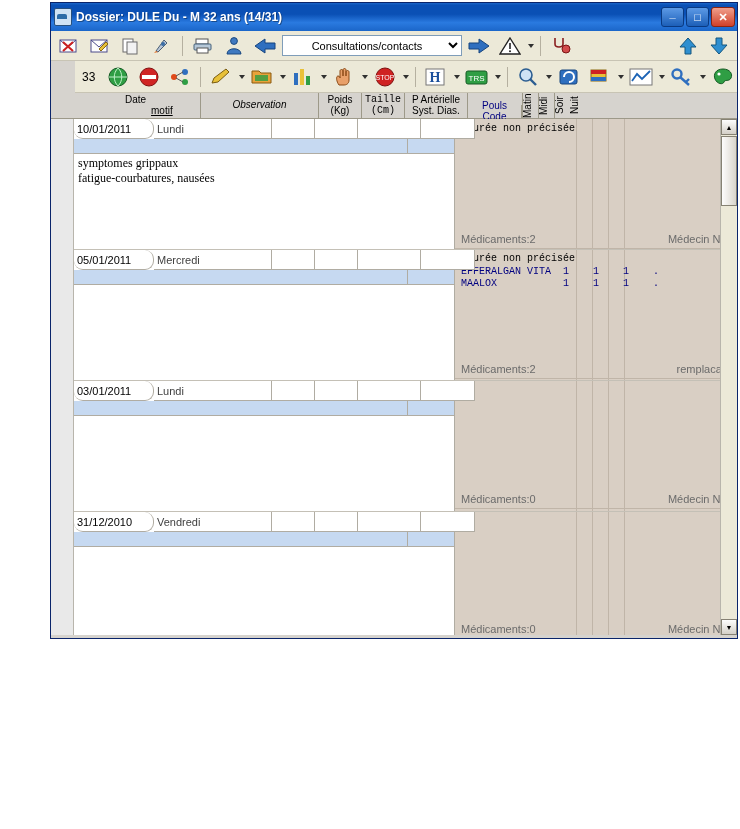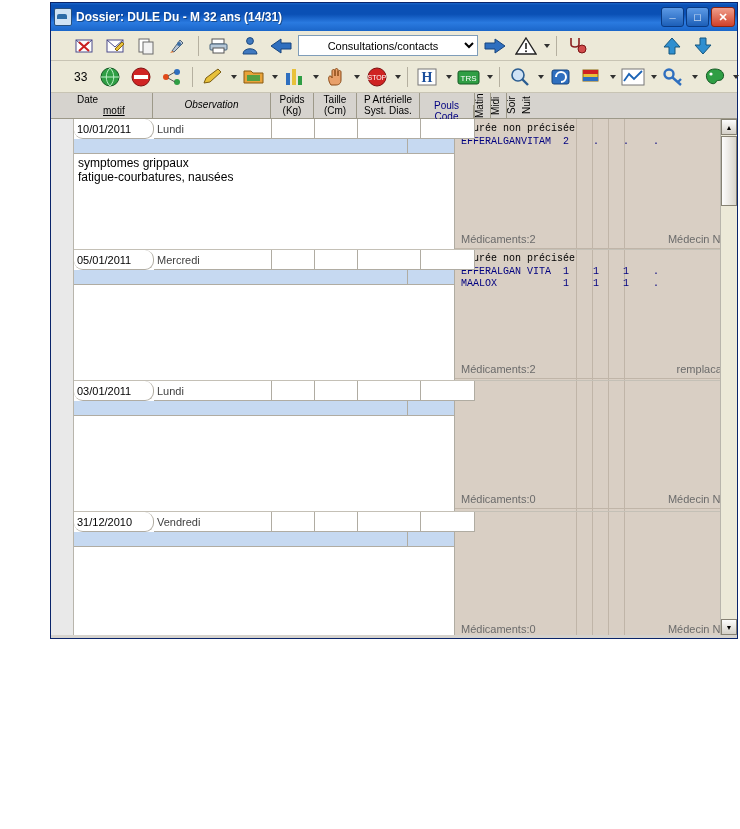--- a/index.html
+++ b/index.html
@@ -77,26 +77,26 @@
   }
   .win-btn .glyph { font-size: 11px; font-weight: bold; }
   .win-btn.min .glyph { position: relative; top: -4px; }
 
   
   .toolbar {
     background: #ece9d8;
     border-bottom: 1px solid #c8c4b4;
     display: flex;
     align-items: center;
-    padding: 2px 20px;
+    padding: 2px 4px;
     height: 30px;
     box-sizing: border-box;
     gap: 3px;
   }
-  .toolbar.row2 { height: 32px; }
+  .toolbar.row2 { height: 32px; margin-left: 24px; }
 
   .tbtn {
     width: 26px; height: 25px;
     display: flex; align-items: center; justify-content: center;
     position: relative;
     border: 1px solid transparent;
     border-radius: 2px;
     flex: none;
   }
   .tsep {
@@ -135,20 +135,21 @@
 
   
   .gridhead {
     background: #d6d3ce;
     height: 26px;
     border-bottom: 1px solid #9d9989;
     display: flex;
     align-items: stretch;
     position: relative;
     box-sizing: border-box;
+    padding-left: 48px;
   }
   .gh {
     border-right: 1px solid #9d9989;
     font-size: 10px;
     color: #000;
     display: flex;
     flex-direction: column;
     align-items: center;
     justify-content: center;
     line-height: 1.05;
@@ -554,21 +555,21 @@
 
     <div class="gh italic" style="width:118px;">
       <span class="l1">Observation</span>
     </div>
 
     <div class="gh" style="width:43px;">
       <span class="l1">Poids</span>
       <span class="l2">(Kg)</span>
     </div>
 
-    <div class="gh" style="width:43px;">
+    <div class="gh" style="width:43px;font-family:Liberation Mono, monospace;">
       <span class="l1">Taille</span>
       <span class="l2">(Cm)</span>
     </div>
 
     <div class="gh" style="width:63px;">
       <span class="l1">P Artérielle</span>
       <span class="l2">Syst.   Dias.</span>
     </div>
 
     <div class="gh blue" style="width:54px;margin-top:12px;">
@@ -597,21 +598,20 @@
     <div class="rows">
 
       <div class="rightpane">
         <div class="vsep" style="left:121px;"></div>
         <div class="vsep" style="left:137px;"></div>
         <div class="vsep" style="left:153px;"></div>
         <div class="vsep" style="left:169px;"></div>
 
         <div class="rx-block" style="top:0; height:130px;">
           <div class="rx-line head">.Durée non précisée</div>
-          <div class="rx-line">EFFERALGANVITAM  2    .    .    .</div>
           <div class="rx-foot">
             <span>Médicaments:2</span>
             <span>Médecin N°1</span>
           </div>
         </div>
 
         <div class="rx-block" style="top:130px; height:130px;">
           <div class="rx-line head">.Durée non précisée</div>
           <div class="rx-line">EFFERALGAN VITA  1    1    1    .</div>
           <div class="rx-line">MAALOX           1    1    1    .</div>
@@ -642,21 +642,21 @@
           <div class="cell day" style="width:118px;">Lundi</div>
           <div class="cell" style="width:43px;"></div>
           <div class="cell" style="width:43px;"></div>
           <div class="cell" style="width:63px;"></div>
           <div class="cell" style="width:54px;"></div>
         </div>
         <div class="crow-sub">
           <div class="cell blue" style="width:334px;"></div>
           <div class="cell blue" style="width:47px;"></div>
         </div>
-        <div class="obs" style="height:95px; width:381px;">symptomes grippaux
+        <div class="obs" style="height:95px; width:381px;font-family:Liberation Serif, serif;">symptomes grippaux
 fatigue-courbatures, nausées</div>
       </div>
 
       <div class="consult" style="height:130px;">
         <div class="crow-top">
           <div class="cell date" style="width:80px;">05/01/2011</div>
           <div class="cell day" style="width:118px;">Mercredi</div>
           <div class="cell" style="width:43px;"></div>
           <div class="cell" style="width:43px;"></div>
           <div class="cell" style="width:63px;"></div>

